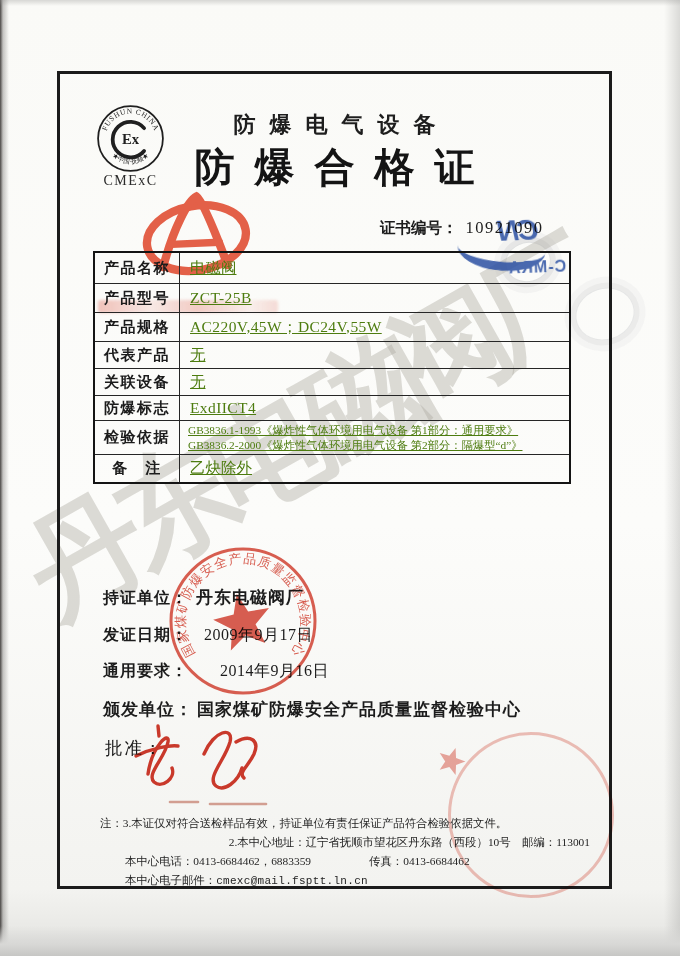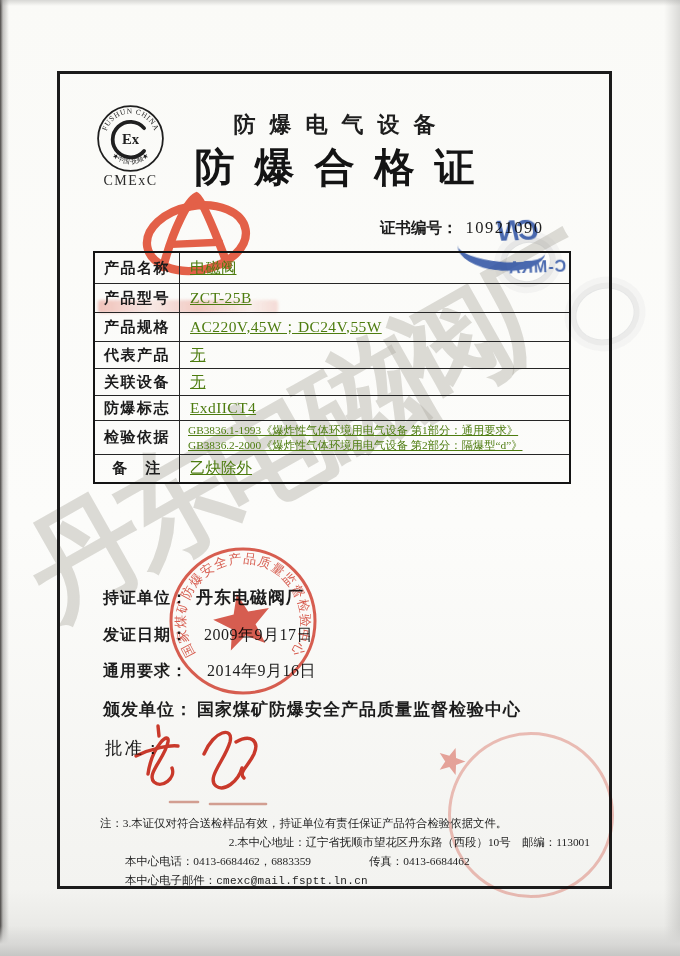--- a/index.html
+++ b/index.html
@@ -64,21 +64,21 @@
   .statement .l1{text-indent:2em;line-height:26px;}
   .statement .l2{line-height:32px;}
   .statement .l3{line-height:28px;}
   
   .field{position:absolute;left:43px;font-size:16px;color:#1c1c1c;}
   .field .lab{font-weight:600;letter-spacing:1px;}
   .field .val{margin-left:8px;}
   .f-holder{top:512px;}
   .f-holder .val{font-weight:700;font-size:17px;letter-spacing:1px;}
   .f-issue{top:551px;}  .f-issue .val{margin-left:16px;letter-spacing:.5px;}
-  .f-valid{top:587px;}  .f-valid .val{margin-left:19px;letter-spacing:.5px;}
+  .f-valid{top:587px;}  .f-valid .val{margin-left:32px;letter-spacing:.5px;}
   .f-issuer{top:624px;font-size:17px;}
   .f-issuer .lab,.f-issuer .val{font-weight:700;}
   .f-issuer .val{margin-left:4px;letter-spacing:1px;}
   .approve{position:absolute;left:45px;top:662px;font-size:17.5px;font-weight:400;letter-spacing:2px;color:#1a1a1a;}
   
   .notes{position:absolute;left:40px;top:740px;width:490px;font-size:11.4px;line-height:19px;color:#242424;}
   .notes .ind1{padding-left:17px;text-align:right;}
   .notes .ind2{padding-left:25px;}
   .notes .fax{margin-left:58px;}
   .notes .email{font-family:"Liberation Mono","DejaVu Sans Mono",monospace;font-size:11px;letter-spacing:.3px;text-align:right;}

